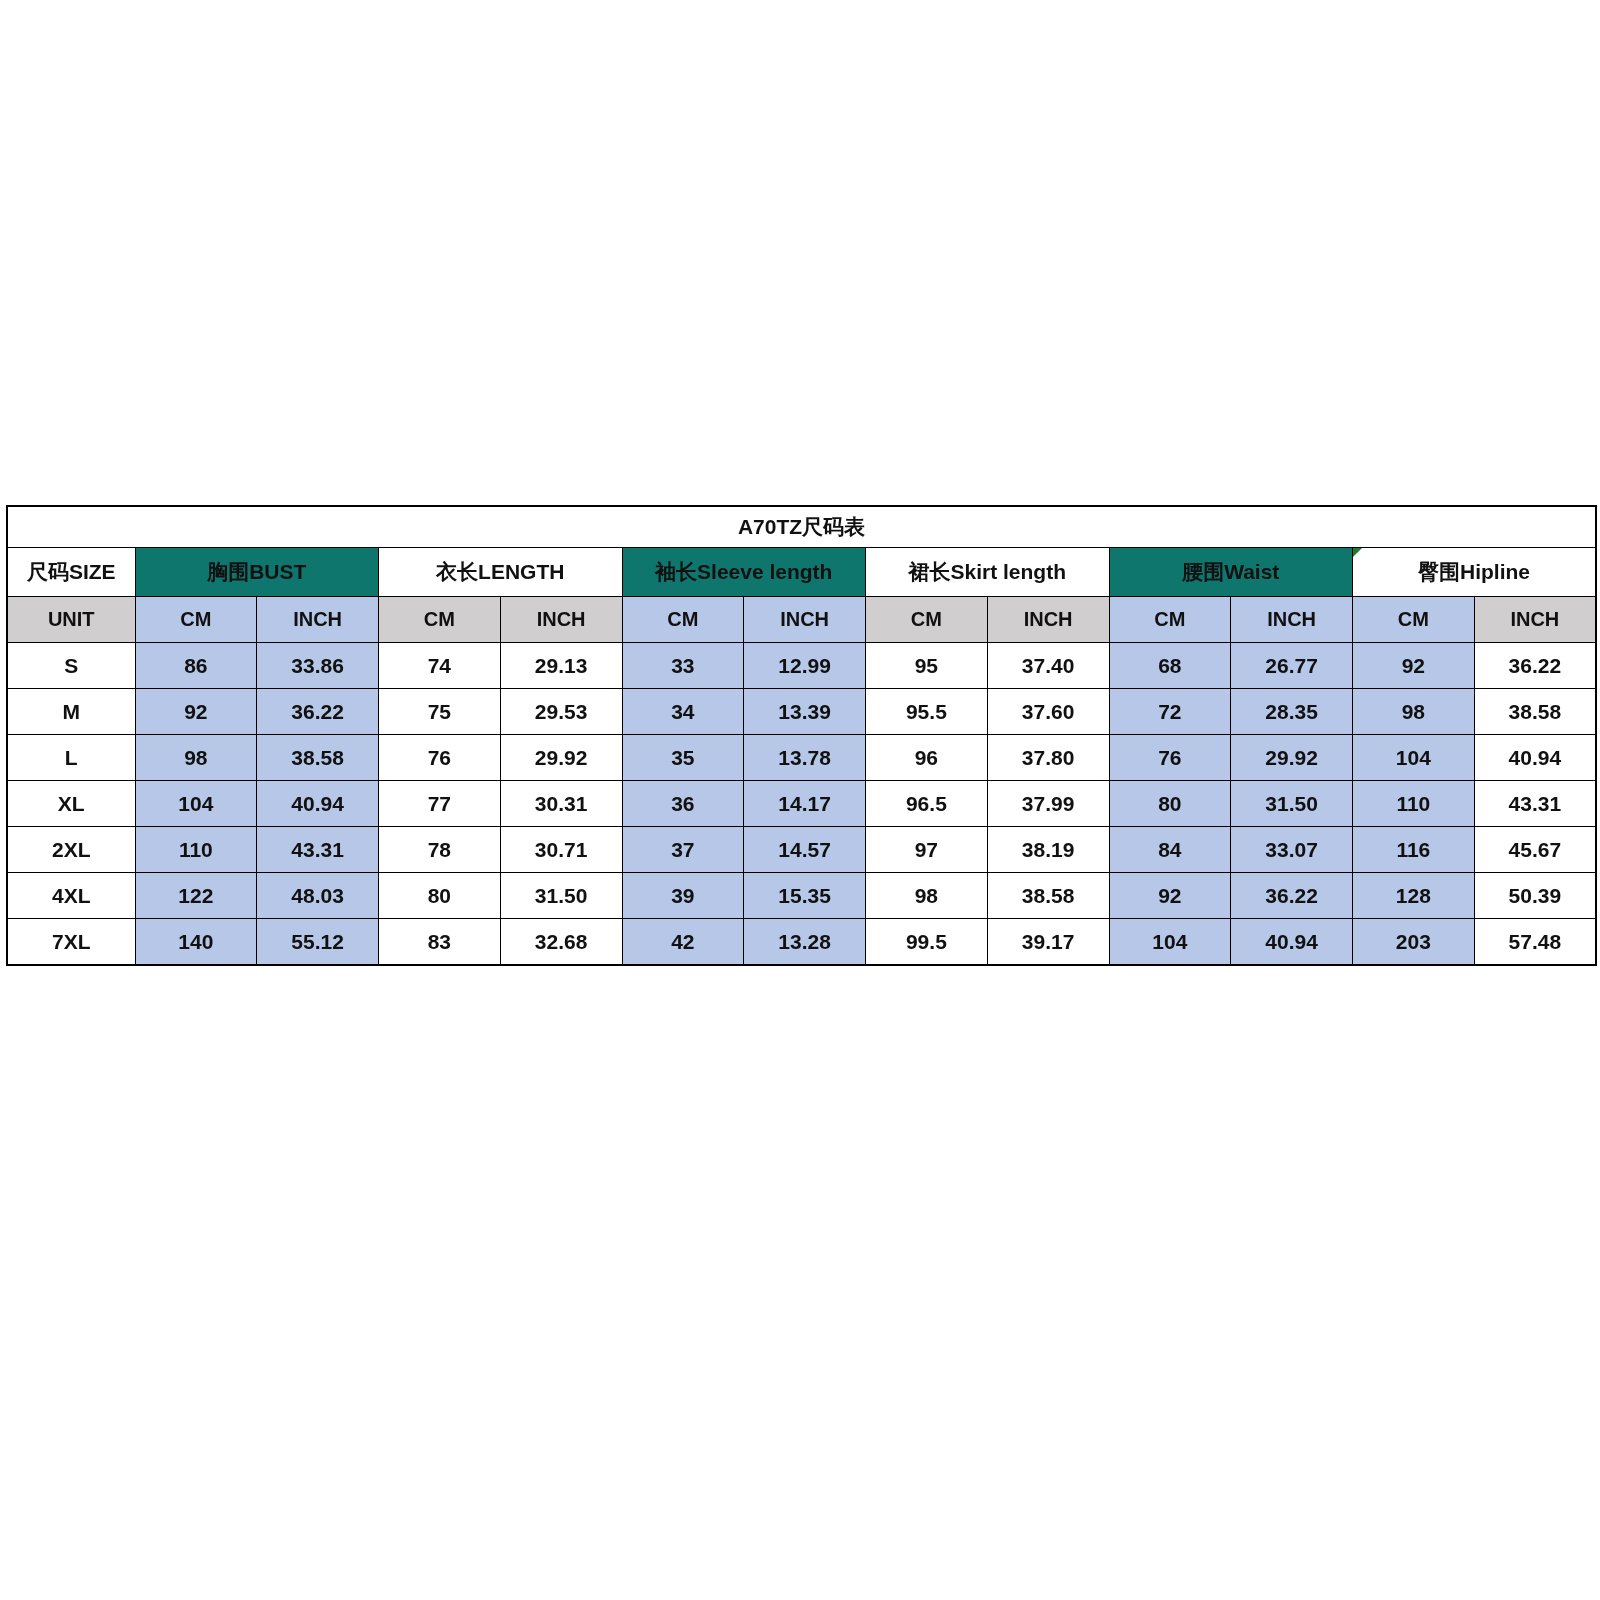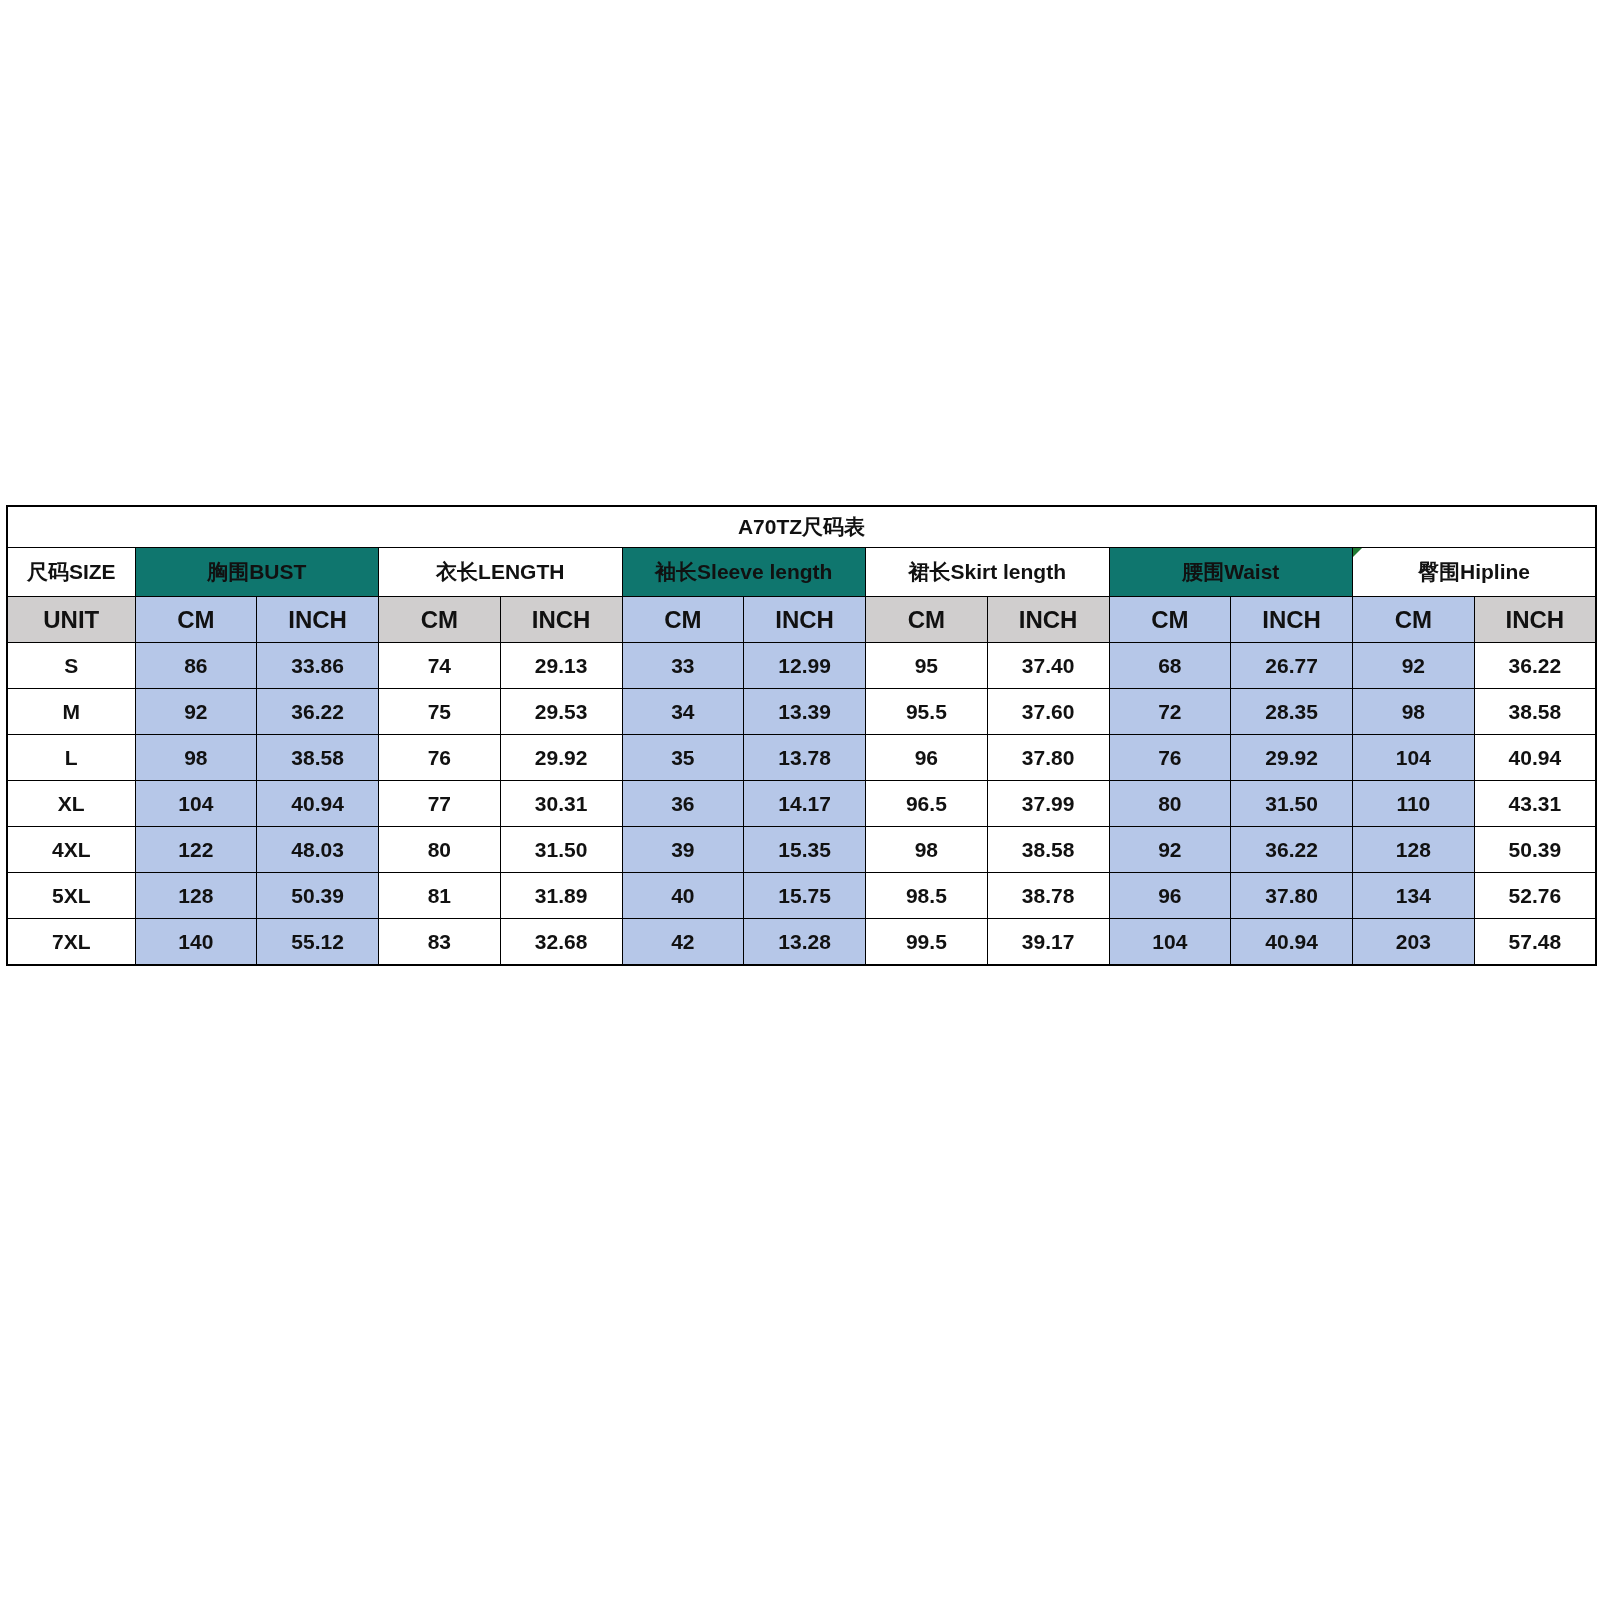--- a/index.html
+++ b/index.html
@@ -56,21 +56,21 @@
   tr.group-row td {
     height: 48px;
     font-size: 21px;
     background: #ffffff;
   }
   tr.group-row td.blue { background: #0f766e; }
 
   
   tr.unit-row td {
     height: 45px;
-    font-size: 24px;
+    font-size: 20px;
     background: #d0cece;
   }
   tr.unit-row td.blue { background: #b6c7e8; }
 
   
   tr.data-row td {
     height: 45px;
     font-size: 21px;
     background: #ffffff;
   }
@@ -195,50 +195,50 @@
           <td class="blue">36</td>
           <td class="blue">14.17</td>
           <td>96.5</td>
           <td>37.99</td>
           <td class="blue">80</td>
           <td class="blue">31.50</td>
           <td class="blue">110</td>
           <td>43.31</td>
         </tr>
         <tr class="data-row">
+          <td>2XL</td>
+          <td class="blue">110</td>
+          <td class="blue">43.31</td>
+          <td>78</td>
+          <td>30.71</td>
+          <td class="blue">37</td>
+          <td class="blue">14.57</td>
+          <td>97</td>
+          <td>38.19</td>
+          <td class="blue">84</td>
+          <td class="blue">33.07</td>
+          <td class="blue">116</td>
+          <td>45.67</td>
+        </tr>
+        <tr class="data-row">
           <td>4XL</td>
           <td class="blue">122</td>
           <td class="blue">48.03</td>
           <td>80</td>
           <td>31.50</td>
           <td class="blue">39</td>
           <td class="blue">15.35</td>
           <td>98</td>
           <td>38.58</td>
           <td class="blue">92</td>
           <td class="blue">36.22</td>
           <td class="blue">128</td>
           <td>50.39</td>
         </tr>
         <tr class="data-row">
-          <td>5XL</td>
-          <td class="blue">128</td>
-          <td class="blue">50.39</td>
-          <td>81</td>
-          <td>31.89</td>
-          <td class="blue">40</td>
-          <td class="blue">15.75</td>
-          <td>98.5</td>
-          <td>38.78</td>
-          <td class="blue">96</td>
-          <td class="blue">37.80</td>
-          <td class="blue">134</td>
-          <td>52.76</td>
-        </tr>
-        <tr class="data-row">
           <td>7XL</td>
           <td class="blue">140</td>
           <td class="blue">55.12</td>
           <td>83</td>
           <td>32.68</td>
           <td class="blue">42</td>
           <td class="blue">13.28</td>
           <td>99.5</td>
           <td>39.17</td>
           <td class="blue">104</td>

